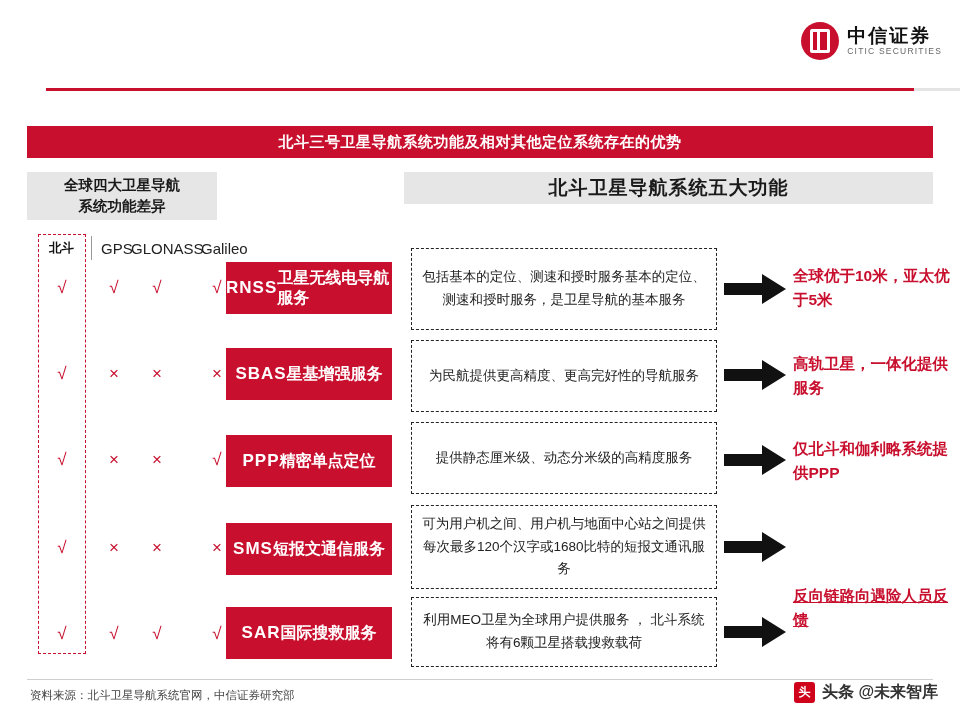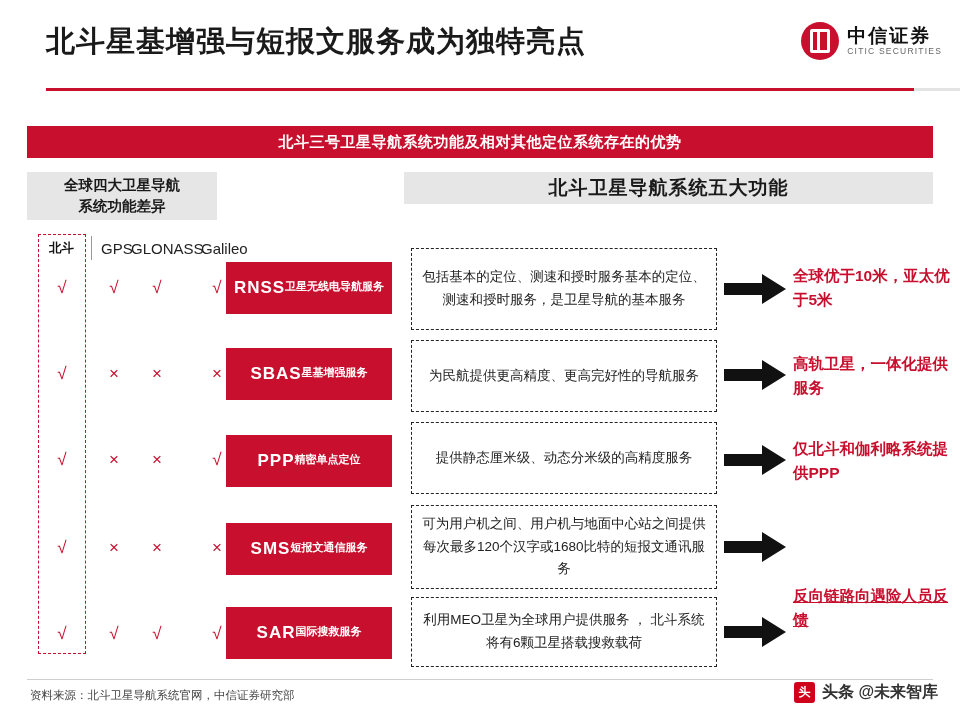--- a/index.html
+++ b/index.html
@@ -199,23 +199,22 @@
     align-items: center;
     justify-content: center;
     line-height: 1.25;
   }
   .svc .en {
     font-size: 17px;
     font-weight: bold;
     letter-spacing: 1px;
   }
   .svc .cn {
-    font-size: 11px;
-    font-weight: bold;
-    font-family: Liberation Mono, monospace;
+    font-size: 16px;
+    font-weight: bold;
   }
 
   
   .desc {
     position: absolute;
     left: 411px;
     width: 306px;
     border: 1.5px dashed #222;
     box-sizing: border-box;
     color: #222;
@@ -283,21 +282,20 @@
     justify-content: center;
     font-weight: bold;
   }
 </style>
 </head>
 <body>
 
 <div class="slide">
 
   <div class="header">
-    <div class="slide-title">北斗星基增强与短报文服务成为独特亮点</div>
     <div class="logo">
       <div class="logo-mark"></div>
       <div class="logo-text">
         <div class="logo-cn">中信证券</div>
         <div class="logo-en">CITIC SECURITIES</div>
       </div>
     </div>
   </div>
   <div class="header-rule"></div>
   <div class="header-rule-tail"></div>

